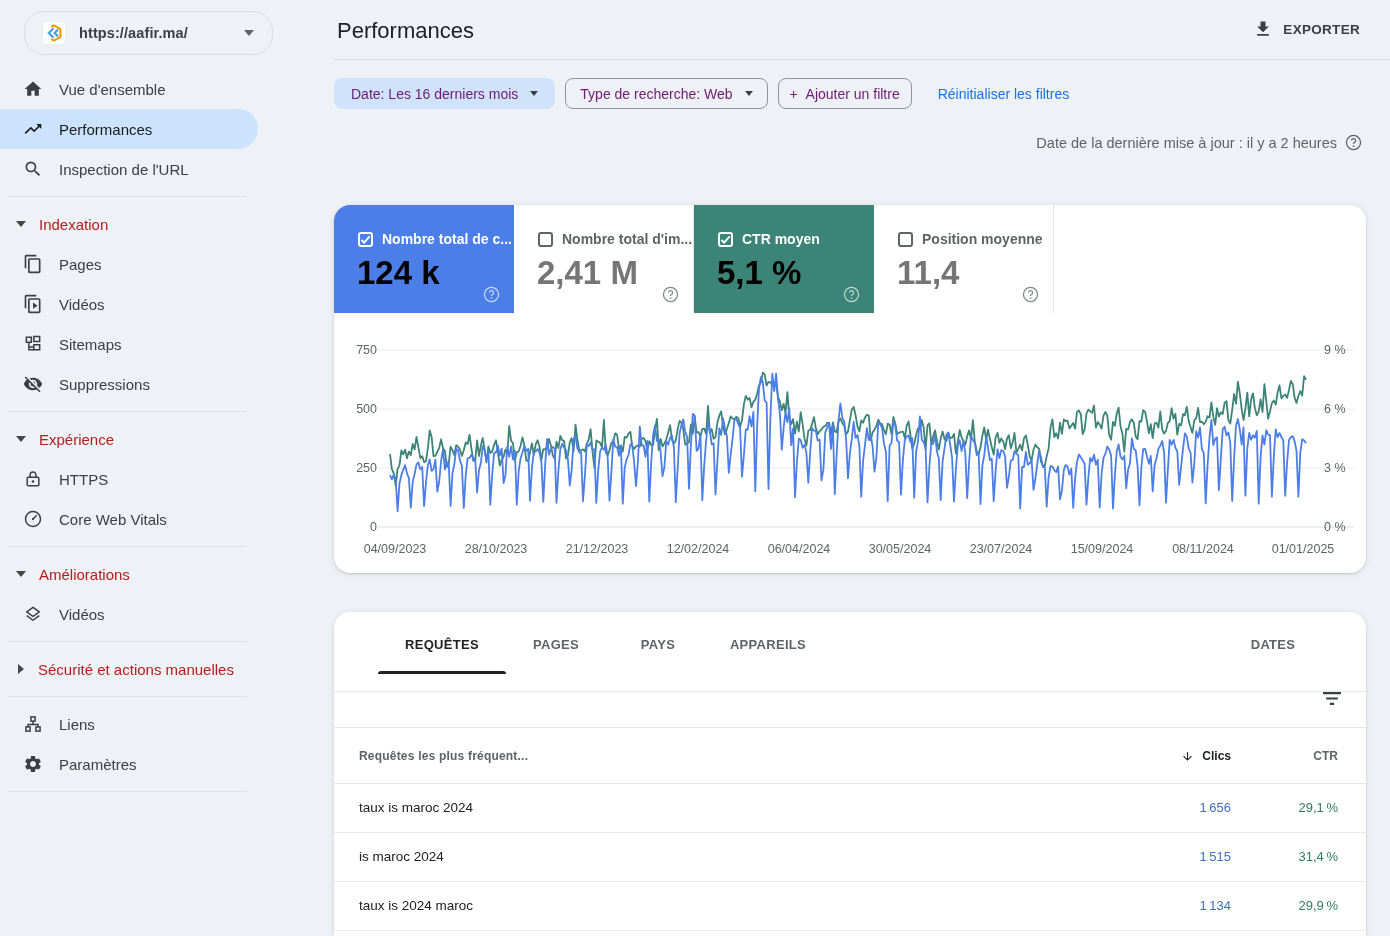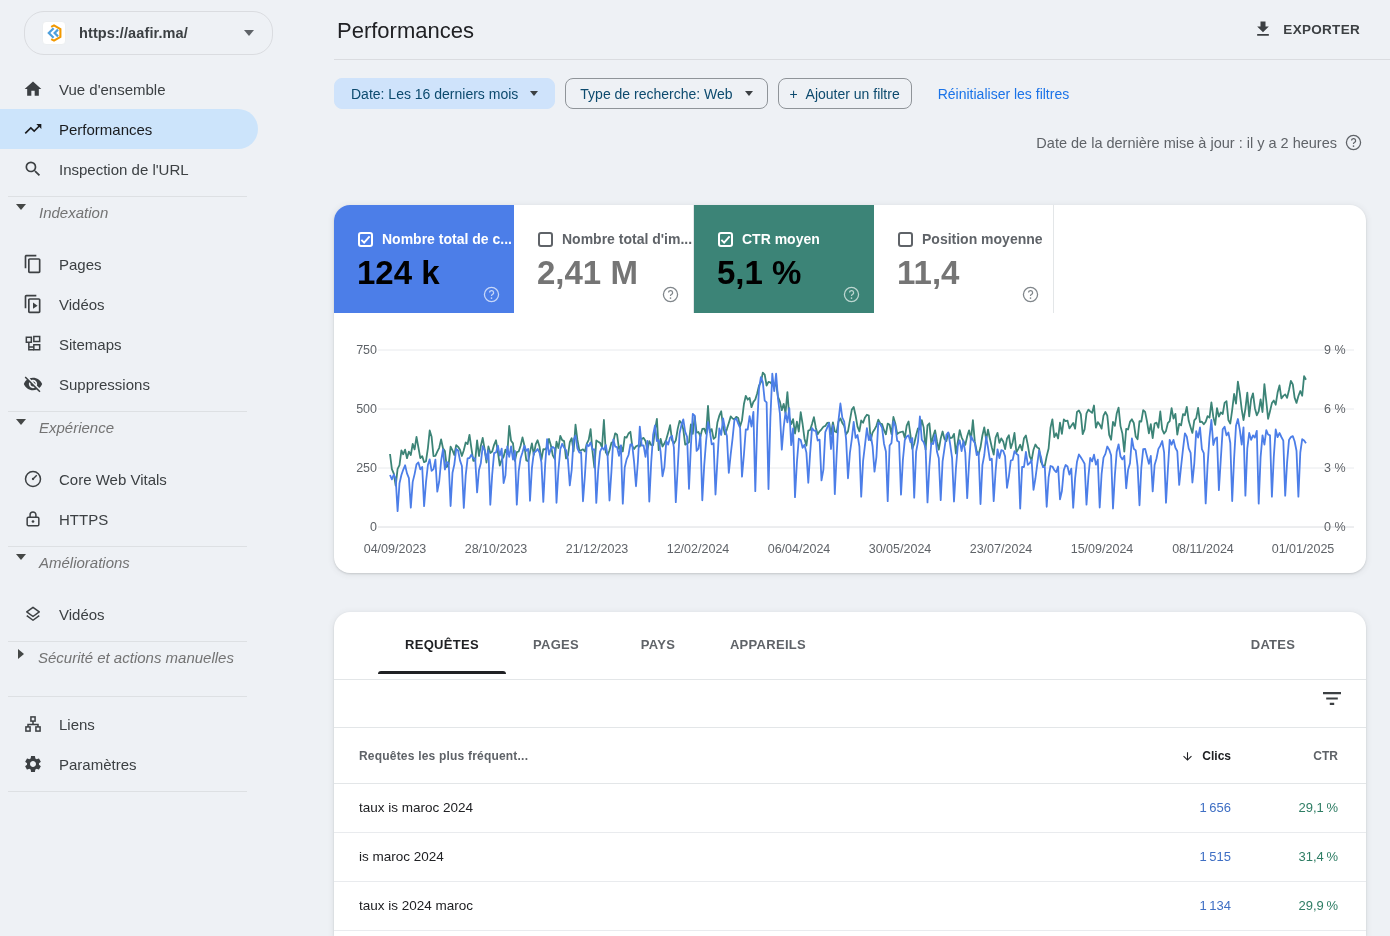--- a/index.html
+++ b/index.html
@@ -12,35 +12,35 @@
   .prop { position:absolute; left:24px; top:11px; width:249px; height:44px; border:1px solid #dadce0; border-radius:20px; display:flex; align-items:center; }
   .prop .fav { width:24px; height:24px; background:#fff; border:1px solid #eceff1; border-radius:4px; margin-left:17px; display:flex; align-items:center; justify-content:center; }
   .prop .url { margin-left:13px; font-size:14.5px; font-weight:700; color:#3c4043; letter-spacing:.1px; }
   .prop .car { margin-left:auto; margin-right:18px; width:0; height:0; border-left:5px solid transparent; border-right:5px solid transparent; border-top:6px solid #5f6368; }
 
   .nav { position:absolute; left:0; top:69px; width:259px; font-size:15px; color:#3c4043; }
   .nav-item { height:40px; display:flex; align-items:center; }
   .nav-item .ic { width:20px; height:20px; margin-left:23px; flex:none; }
   .nav-item .lbl { margin-left:16px; }
   .nav-item.sel { background:#cce4fb; border-radius:0 20px 20px 0; width:258px; color:#191b1e; font-weight:400; }
-  .nav-sec { height:40px; display:flex; color:#737373;font-style:italic; }
+  .nav-sec { height:40px; display:flex; align-items:center; color:#b91c1c; }
   .nav-sec .tri { width:0; height:0; margin-left:16px; border-left:5px solid transparent; border-right:5px solid transparent; border-top:6px solid #444746; }
   .nav-sec .tri.right { border-top:5px solid transparent; border-bottom:5px solid transparent; border-left:6px solid #444746; border-right:none; margin-left:18px; }
   .nav-sec .lbl { margin-left:13px; }
   .nav-div { border-top:1px solid #dde0e3; margin:7px 12px 7px 8px; }
 
   
   .title { position:absolute; left:337px; top:18px; font-size:22px; color:#202124; }
   .export { position:absolute; right:30px; top:19px; display:flex; align-items:center; color:#3c4043; font-size:13.5px; font-weight:700; letter-spacing:.3px; }
   .export svg { margin-right:10px; }
   .hdiv { position:absolute; left:334px; right:0; top:59px; border-top:1px solid #dadce0; }
 
   
   .chips { position:absolute; left:334px; top:78px; display:flex; align-items:center; }
-  .chip { height:31px; border-radius:8px; display:flex; align-items:center; font-size:14px; color:#0c4a6e; border:1px solid #8f9499; background:transparent; margin-right:10px; padding:0 14px; }
+  .chip { height:31px; border-radius:8px; display:flex; align-items:center; font-size:14px; color:#701a75; border:1px solid #8f9499; background:transparent; margin-right:10px; padding:0 14px; }
   .chip.blue { background:#cfe3fb; border-color:#cfe3fb; padding:0 16px; }
   .chip .car { width:0; height:0; border-left:4.5px solid transparent; border-right:4.5px solid transparent; border-top:5.5px solid #3c4043; margin-left:12px; }
   .reset { color:#1a73e8; font-size:14px; margin-left:16px; }
   .updated { position:absolute; top:134px; right:28px; display:flex; align-items:center; color:#5f6368; font-size:14.5px; }
 
   
   .panel { position:absolute; left:334px; width:1032px; background:#fff; border-radius:16px; box-shadow:0 1px 2px rgba(60,64,67,.18), 0 1px 6px 1px rgba(60,64,67,.08); }
   .panel1 { top:205px; height:368px; }
   .panel2 { top:612px; height:324px; border-bottom-left-radius:0; border-bottom-right-radius:0; }
 
@@ -53,21 +53,21 @@
   .card .cb { width:15px; height:15px; border:2px solid #5f6368; border-radius:3px; flex:none; display:flex; align-items:center; justify-content:center; }
   .card.on .cb { border-color:#fff; }
   .card .cb svg { display:block; }
   .card .lbl { margin-left:9px; font-size:14px; color:#5f6368; white-space:nowrap; }
   .card.on .lbl { color:#fff; }
   .card .val { position:absolute; left:23px; top:49px; font-size:33px; letter-spacing:0; color:#757575; }
   .card.on .val { color:#000000; }
   .card .q { position:absolute; right:14px; bottom:10px; }
 
   
-  .tabs { position:absolute; left:0; top:0; right:0; height:68px; border-bottom:1px solid #e3e6e8; font-size:13px; font-weight:700; letter-spacing:.3px; color:#5f6368;padding-left:32px; }
+  .tabs { position:absolute; left:0; top:0; right:0; height:80px; border-bottom:1px solid #e3e6e8; font-size:13px; font-weight:700; letter-spacing:.3px; color:#5f6368;padding-left:32px; }
   .tab { position:absolute; top:0; height:64px; display:flex; align-items:center; justify-content:center; transform:translateX(-50%); white-space:nowrap; }
   .tab.act { color:#202124; }
   .underline { position:absolute; left:44px; top:59px; width:128px; height:3px; background:#202124; border-radius:3px 3px 0 0; }
   .toolbar { position:absolute; left:0; right:0; top:64px; height:52px; border-bottom:1px solid #e3e6e8; }
   .toolbar svg { position:absolute; right:25px; top:16px; }
   .thead { position:absolute; left:0; right:0; top:116px; height:56px; border-bottom:1px solid #e3e6e8; font-size:12px; font-weight:700; color:#5f6368; }
   .thead .c-q { position:absolute; left:25px; top:21px; letter-spacing:.2px; }
   .thead .c-clics { position:absolute; right:135px; top:21px; color:#202124; display:flex; align-items:center; }
   .thead .c-ctr { position:absolute; right:28px; top:21px; }
   .trow { position:absolute; left:0; right:0; height:49px; border-bottom:1px solid #e9ebee; font-size:13.5px; }
@@ -139,33 +139,33 @@
       </svg>
       <span class="lbl">Suppressions</span>
     </div>
   <div class="nav-div"></div>
   <div class="nav-sec">
       <span class="tri"></span>
       <span class="lbl">Expérience</span>
     </div>
   <div class="nav-item">
       <svg class="ic" viewBox="0 0 24 24">
+        <rect x="5" y="10" width="14" height="10" rx="1.5" fill="none" stroke="#3c4043" stroke-width="1.8"></rect>
+        <path d="M8.5 10V7a3.5 3.5 0 0 1 7 0v3" fill="none" stroke="#3c4043" stroke-width="1.8"></path>
+        <circle cx="12" cy="15" r="1.6" fill="#3c4043"></circle>
+      </svg>
+      <span class="lbl">HTTPS</span>
+    </div>
+  <div class="nav-item">
+      <svg class="ic" viewBox="0 0 24 24">
         <circle cx="12" cy="12" r="9" fill="none" stroke="#3c4043" stroke-width="1.8"></circle>
         <path d="M12 12 16.5 7.5" stroke="#3c4043" stroke-width="1.8"></path>
         <circle cx="12" cy="12" r="1.4" fill="#3c4043"></circle>
       </svg>
       <span class="lbl">Core Web Vitals</span>
-    </div>
-  <div class="nav-item">
-      <svg class="ic" viewBox="0 0 24 24">
-        <rect x="5" y="10" width="14" height="10" rx="1.5" fill="none" stroke="#3c4043" stroke-width="1.8"></rect>
-        <path d="M8.5 10V7a3.5 3.5 0 0 1 7 0v3" fill="none" stroke="#3c4043" stroke-width="1.8"></path>
-        <circle cx="12" cy="15" r="1.6" fill="#3c4043"></circle>
-      </svg>
-      <span class="lbl">HTTPS</span>
     </div>
   <div class="nav-div"></div>
   <div class="nav-sec">
       <span class="tri"></span>
       <span class="lbl">Améliorations</span>
     </div>
   <div class="nav-item">
       <svg class="ic" viewBox="0 0 24 24">
         <path d="M12 4 4.5 9.5 12 15l7.5-5.5z" fill="none" stroke="#3c4043" stroke-width="1.8" stroke-linejoin="round"></path>
         <path d="M4.5 14 12 19.5 19.5 14" fill="none" stroke="#3c4043" stroke-width="1.8" stroke-linejoin="round"></path>

